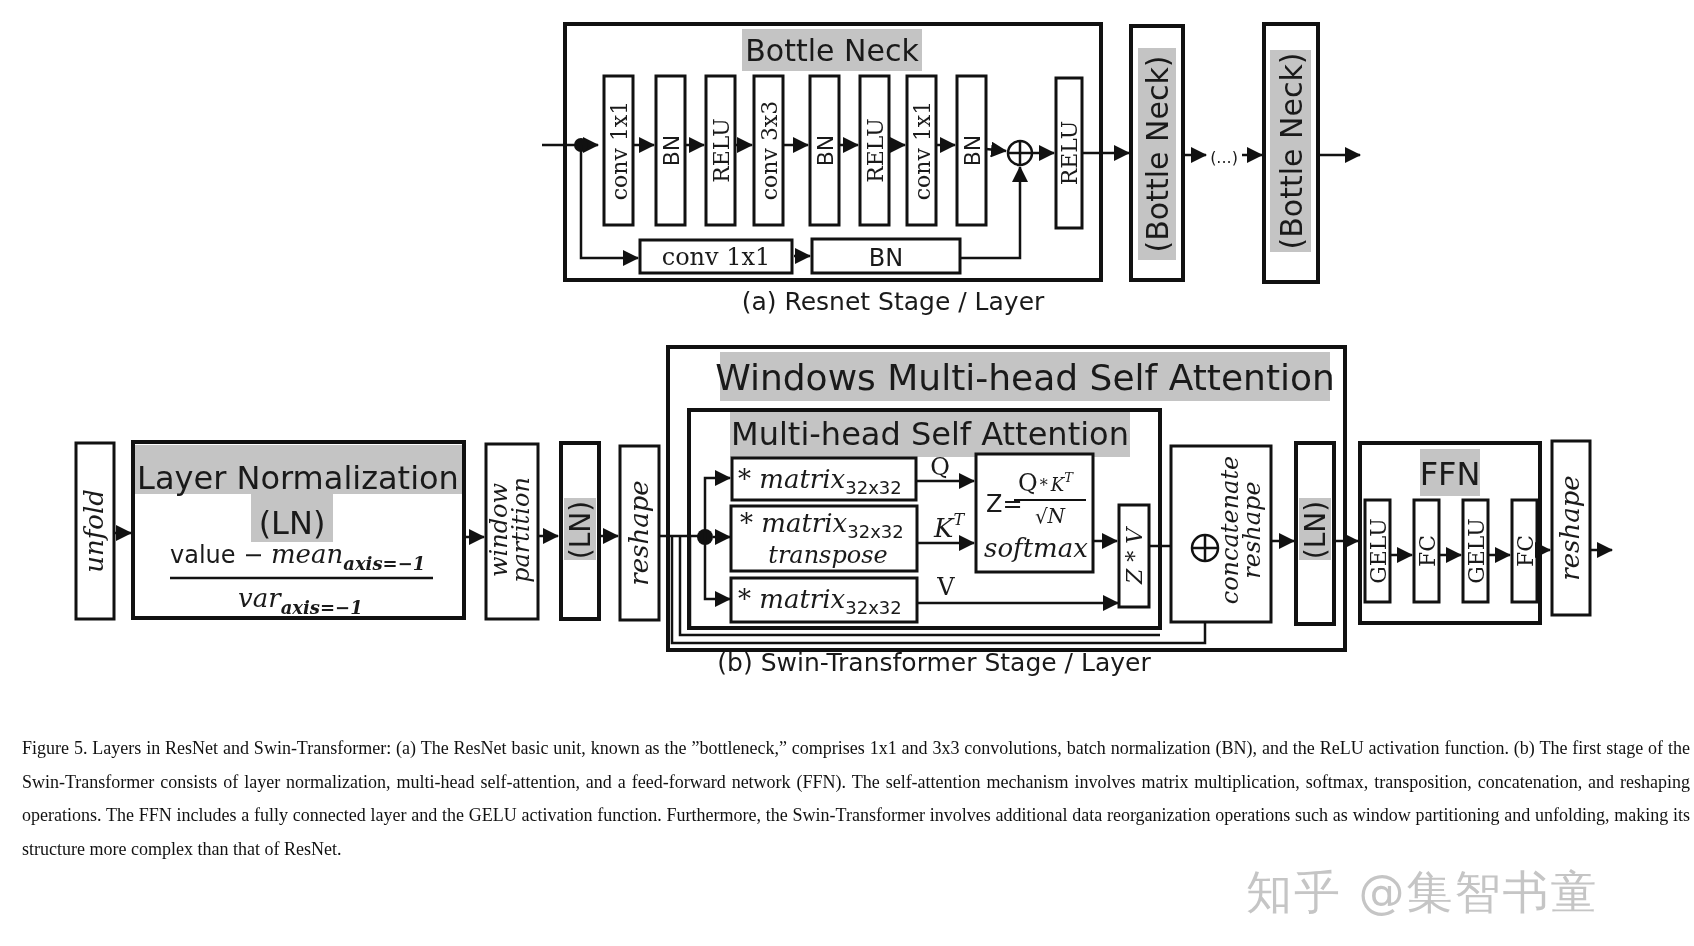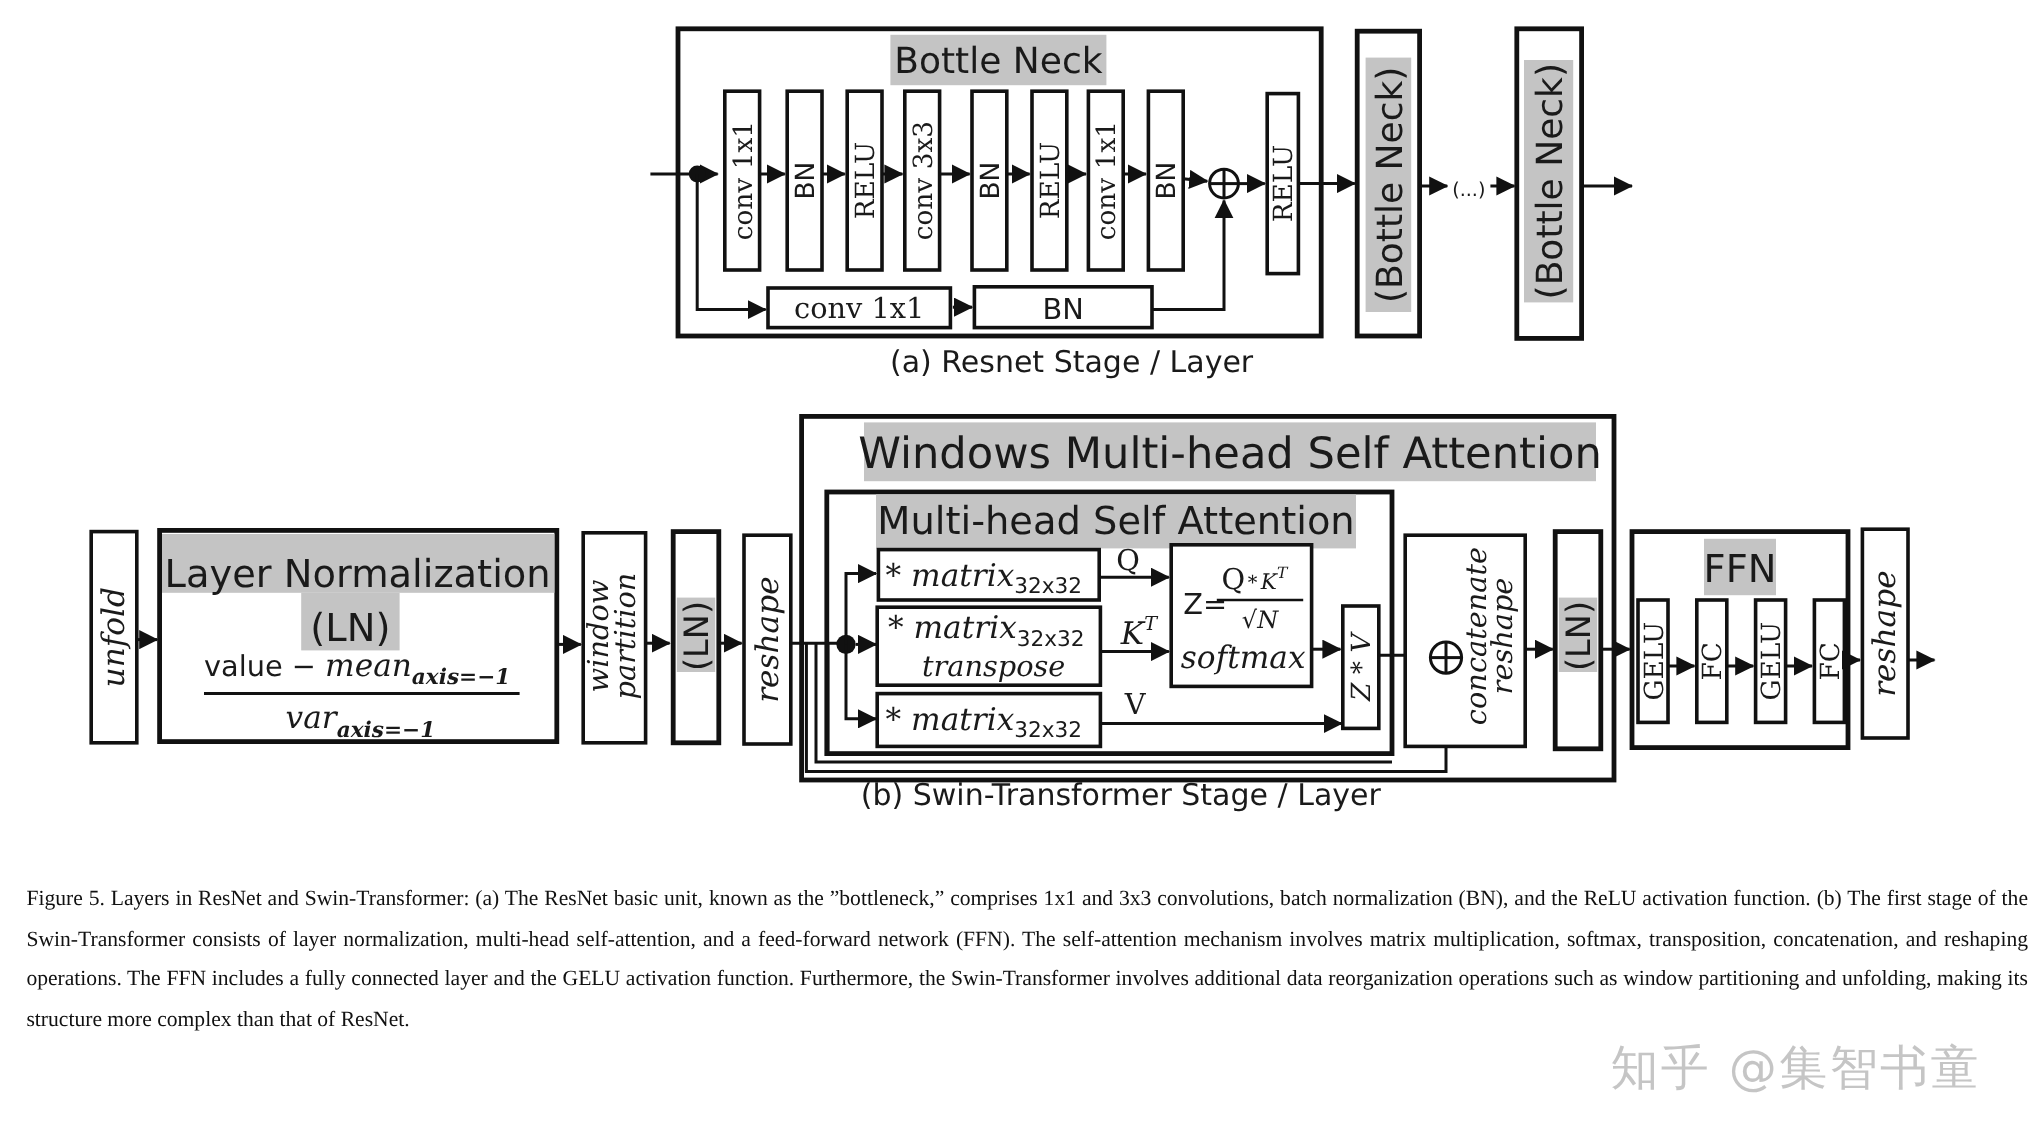--- a/index.html
+++ b/index.html
@@ -9,22 +9,22 @@
   .box-thick { fill:#ffffff; stroke:#111; stroke-width:4; }
   .line { stroke:#111; stroke-width:2.5; fill:none; }
   .hl { fill:#c4c4c4; }
   .sans { font-family:"DejaVu Sans", sans-serif; fill:#1a1a1a; }
   .serif { font-family:"DejaVu Serif", serif; fill:#1a1a1a; }
   .ital { font-family:"DejaVu Serif", serif; font-style:italic; fill:#1a1a1a; }
   .caption { position:absolute; left:22px; top:732px; width:1668px;
     font-family:Liberation Serif, serif; font-size:18px; line-height:33.6px;
     color:#111; text-align:justify; }
   .caption p { margin:0; }
-  .watermark { position:absolute; left:1342px; top:862px; font-family:"DejaVu Sans", sans-serif;
-    font-size:40px; color:rgba(150,150,150,0.55); letter-spacing:2px; white-space:nowrap; }
+  .watermark { position:absolute; left:1246px; top:862px; font-family:"DejaVu Sans", sans-serif;
+    font-size:46px; color:rgba(150,150,150,0.55); letter-spacing:2px; white-space:nowrap; }
 </style>
 </head>
 <body>
 
 <svg width="1694" height="946" viewBox="0 0 1694 946">
   <defs>
     <marker id="arr" markerWidth="10" markerHeight="10" refX="9" refY="5" orient="auto" markerUnits="userSpaceOnUse">
       <path d="M0,0 L10,5 L0,10 z" fill="#111"></path>
     </marker>
     <marker id="arrb" markerWidth="16" markerHeight="16" refX="15" refY="8" orient="auto" markerUnits="userSpaceOnUse">

